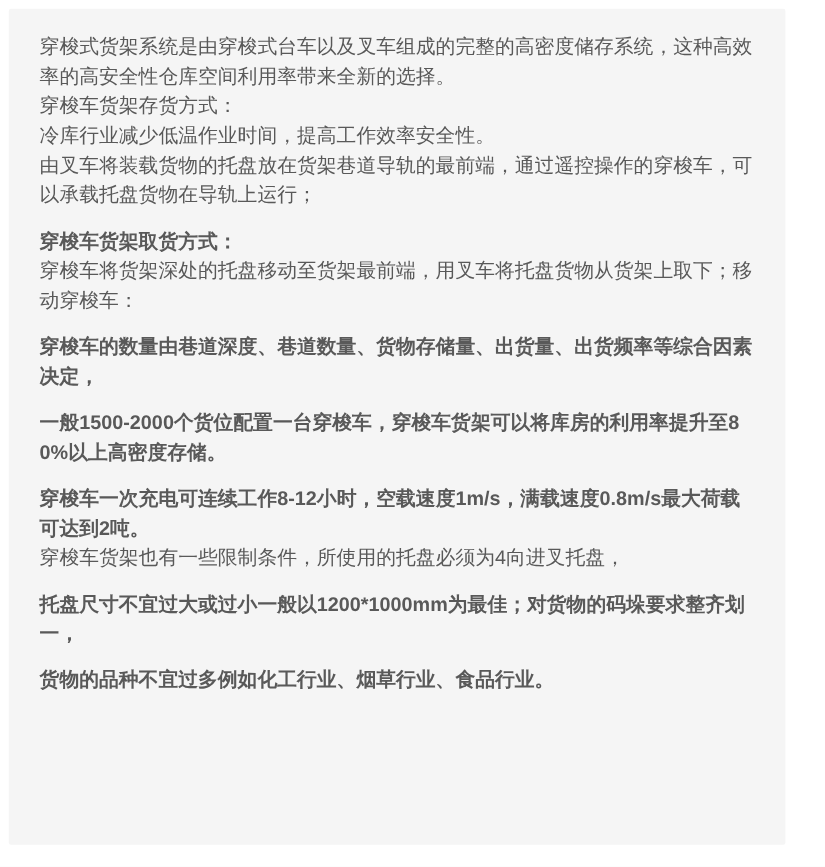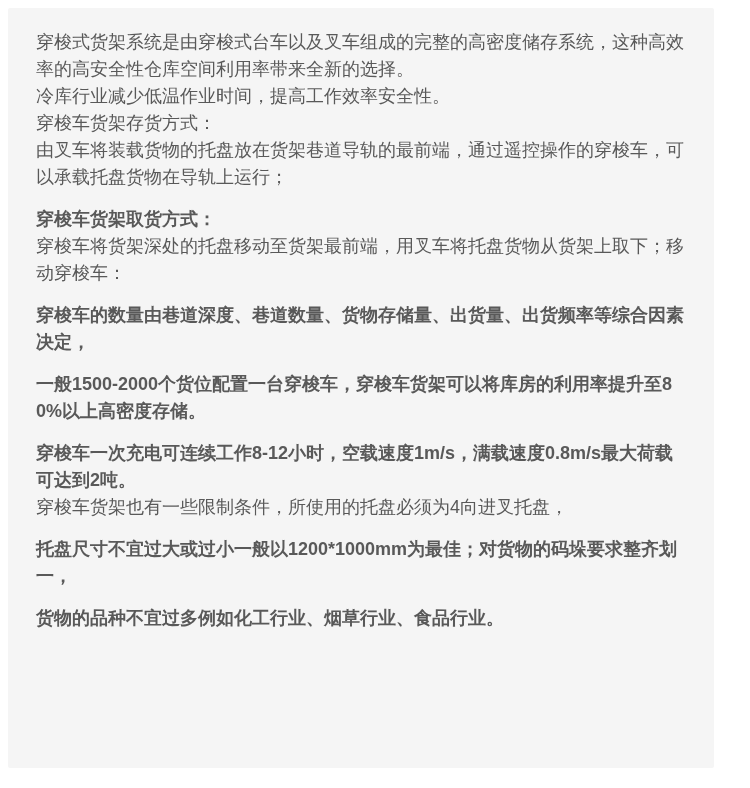--- a/index.html
+++ b/index.html
@@ -37,22 +37,22 @@
   .article-card p.gap-before {
     margin-top: 15px;
     font-weight: bold;
   }
 </style>
 </head>
 <body>
 
 <div class="article-card">
   <p>穿梭式货架系统是由穿梭式台车以及叉车组成的完整的高密度储存系统，这种高效率的高安全性仓库空间利用率带来全新的选择。</p>
+  <p>穿梭车货架存货方式：</p>
   <p>冷库行业减少低温作业时间，提高工作效率安全性。</p>
-  <p>穿梭车货架存货方式：</p>
   <p>由叉车将装载货物的托盘放在货架巷道导轨的最前端，通过遥控操作的穿梭车，可以承载托盘货物在导轨上运行；</p>
   <p class="gap-before">穿梭车货架取货方式：</p>
   <p>穿梭车将货架深处的托盘移动至货架最前端，用叉车将托盘货物从货架上取下；移动穿梭车：</p>
   <p class="gap-before">穿梭车的数量由巷道深度、巷道数量、货物存储量、出货量、出货频率等综合因素决定，</p>
   <p class="gap-before">一般1500-2000个货位配置一台穿梭车，穿梭车货架可以将库房的利用率提升至80%以上高密度存储。</p>
   <p class="gap-before">穿梭车一次充电可连续工作8-12小时，空载速度1m/s，满载速度0.8m/s最大荷载可达到2吨。</p>
   <p>穿梭车货架也有一些限制条件，所使用的托盘必须为4向进叉托盘，</p>
   <p class="gap-before">托盘尺寸不宜过大或过小一般以1200*1000mm为最佳；对货物的码垛要求整齐划一，</p>
   <p class="gap-before">货物的品种不宜过多例如化工行业、烟草行业、食品行业。</p>
 </div>

